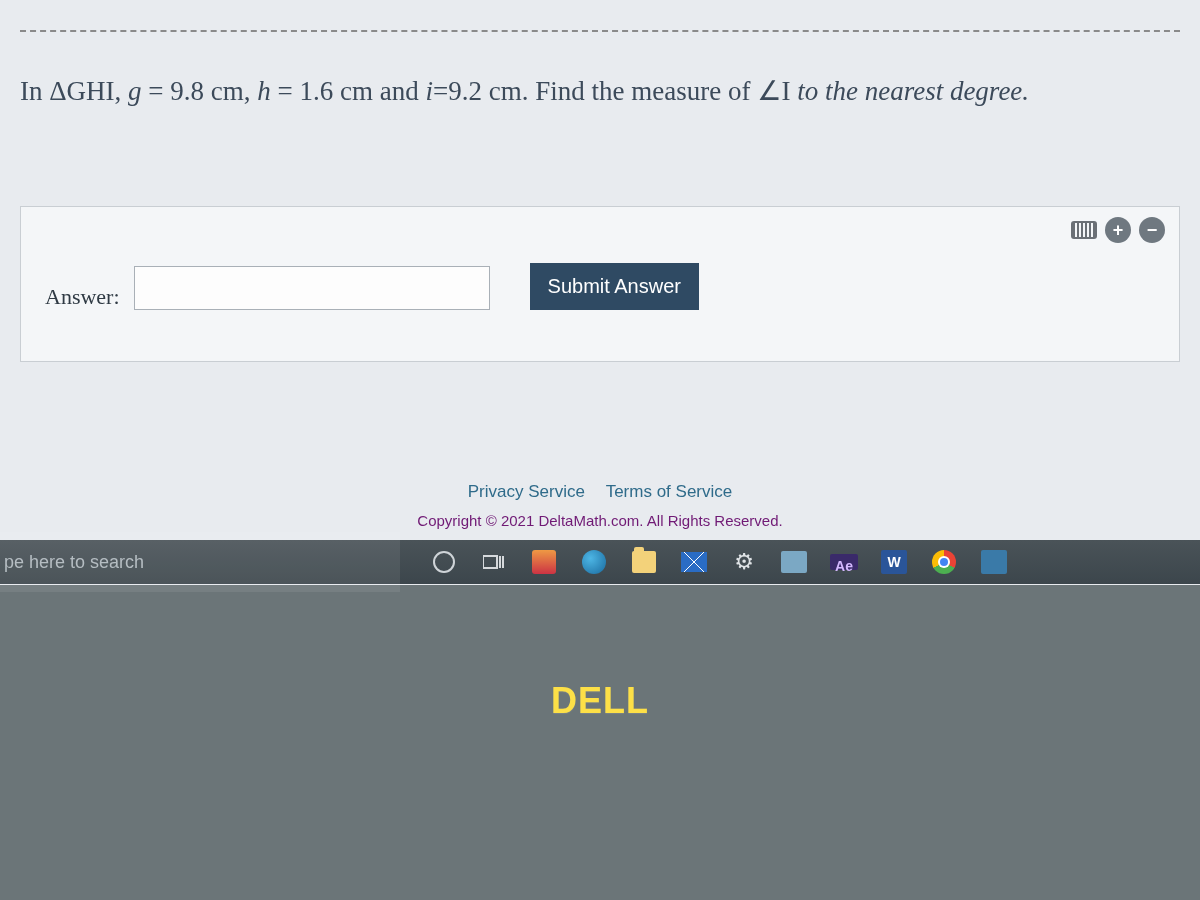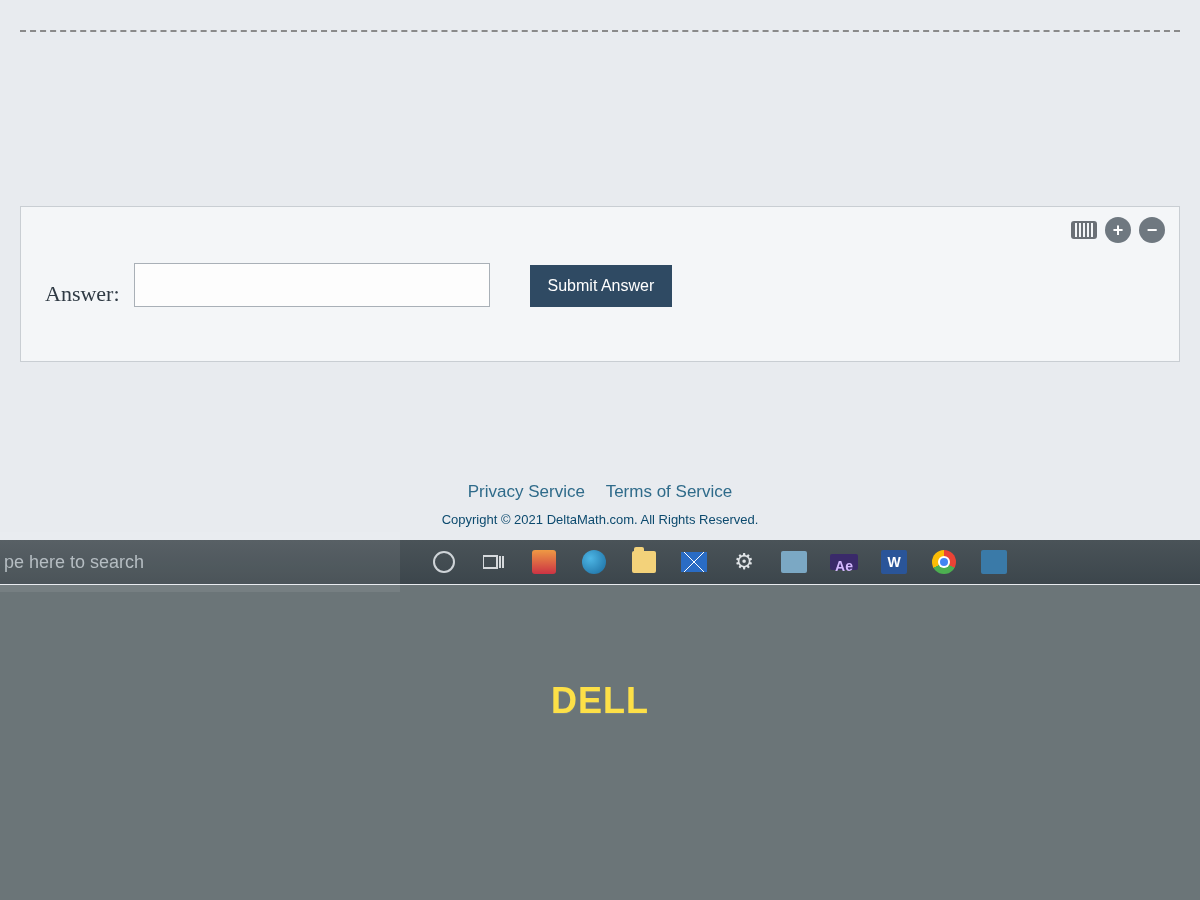--- a/index.html
+++ b/index.html
@@ -98,21 +98,21 @@
       background: #fdfdfd;
       font-size: 18px;
       padding: 0 8px;
       outline: none;
     }
     .submit-btn {
       margin-left: 40px;
       background: #2f4a63;
       color: #fff;
       font-family: Arial, sans-serif;
-      font-size: 16px;
+      font-size: 20px;
       padding: 12px 18px;
       border: none;
       cursor: pointer;
       font-style: normal;
     }
     .footer-links {
       position: absolute;
       top: 482px;
       left: 0;
       right: 0;
@@ -122,22 +122,22 @@
       color: #2f6b8a;
     }
     .footer-links .link { color: #2f6b8a; margin: 0 8px; font-style: normal;}
     .copyright {
       position: absolute;
       top: 512px;
       left: 0;
       right: 0;
       text-align: center;
       font-family: Arial, sans-serif;
-      font-size: 13px;
-      color: #0c4a6e;
+      font-size: 15px;
+      color: #701a75;
       font-style: normal;
     }
     .taskbar {
       position: absolute;
       top: 540px;
       left: 0;
       right: 0;
       height: 44px;
       background: linear-gradient(#4a5358, #3c464c);
       display: flex;
@@ -204,20 +204,23 @@
       font-style: normal;
       text-shadow: 0 1px 1px rgba(255,255,255,0.1);
     }
   </style>
 </head>
 <body>
 
 <div class="screen-area">
   <div class="dashed-line"></div>
 
+  <div class="question-text">
+    <span class="upright">In </span><span class="upright">ΔGHI, </span><span>g</span><span class="upright"> = 9.8 cm, </span><span>h</span><span class="upright"> = 1.6 cm and </span><span>i</span><span class="upright">=9.2 cm. Find the measure of </span><span class="upright">∠I</span><span> to the nearest degree.</span>
+  </div>
 
   <div class="answer-box">
     <div class="toolbar-icons">
       <div class="kb-icon"></div>
       <div class="circle-btn">+</div>
       <div class="circle-btn">−</div>
     </div>
     <div class="answer-row">
       <span class="answer-label">Answer:</span>
       <input class="answer-input" type="text" value="" style="">

